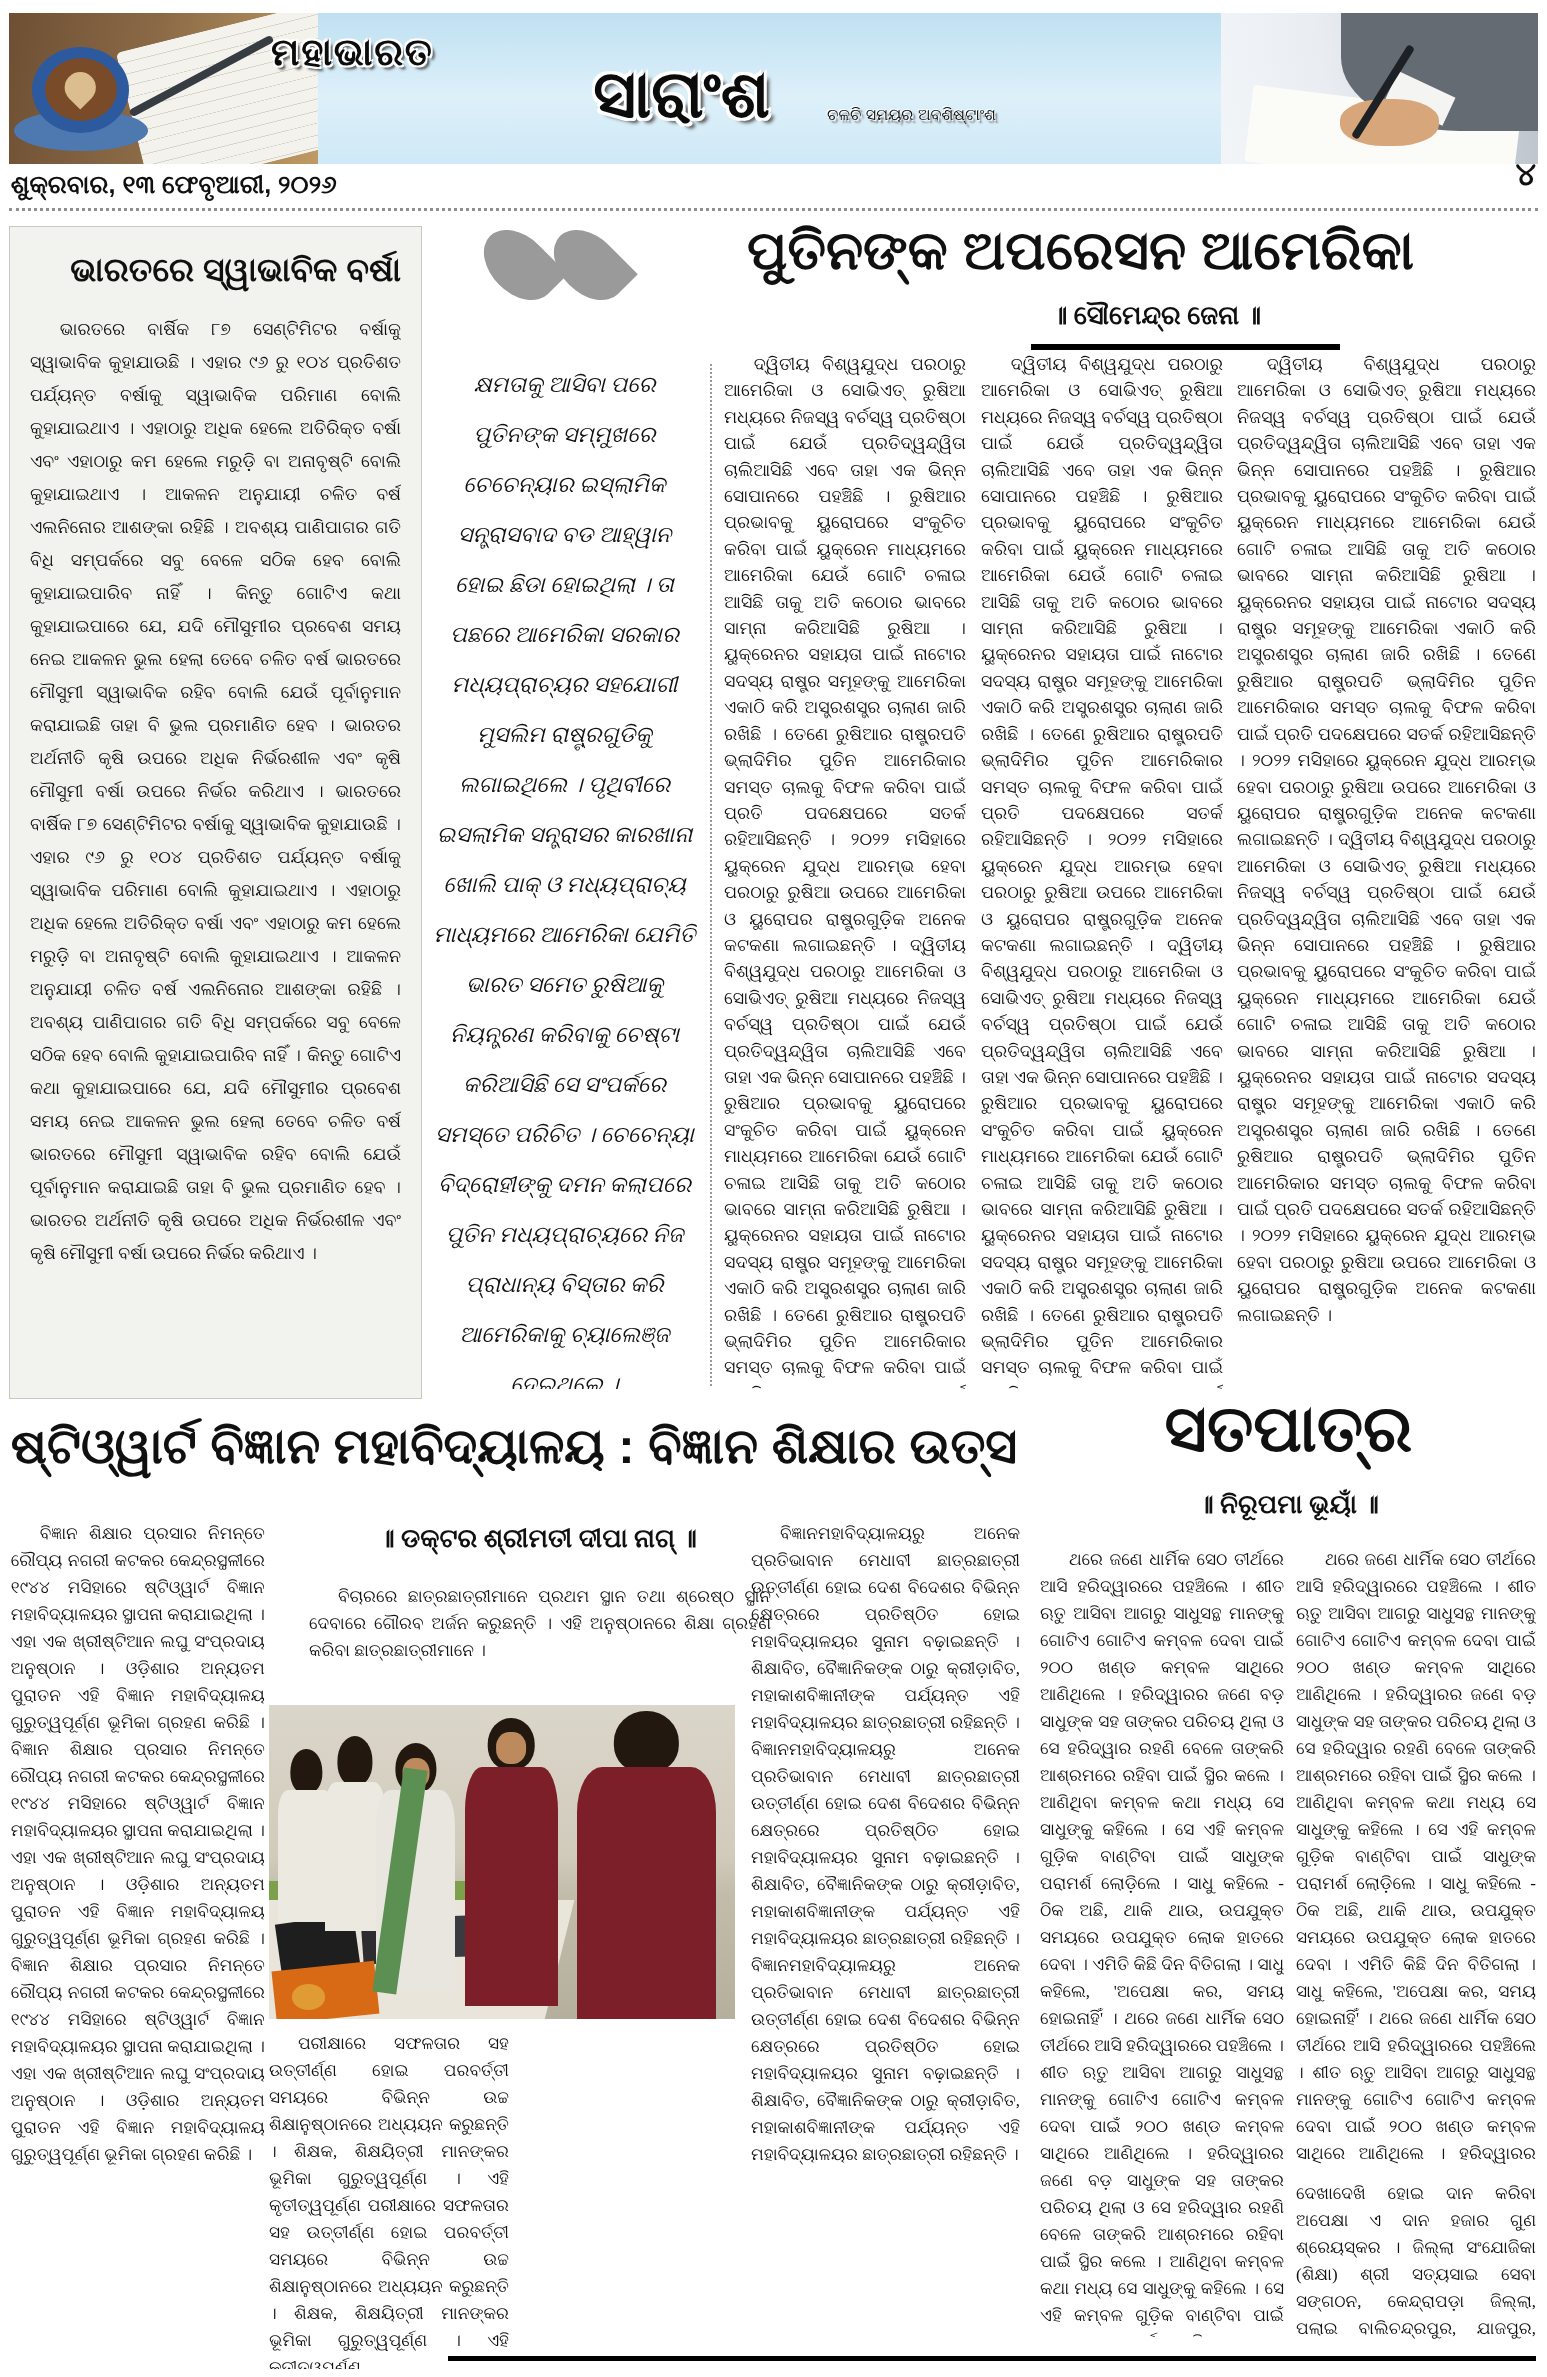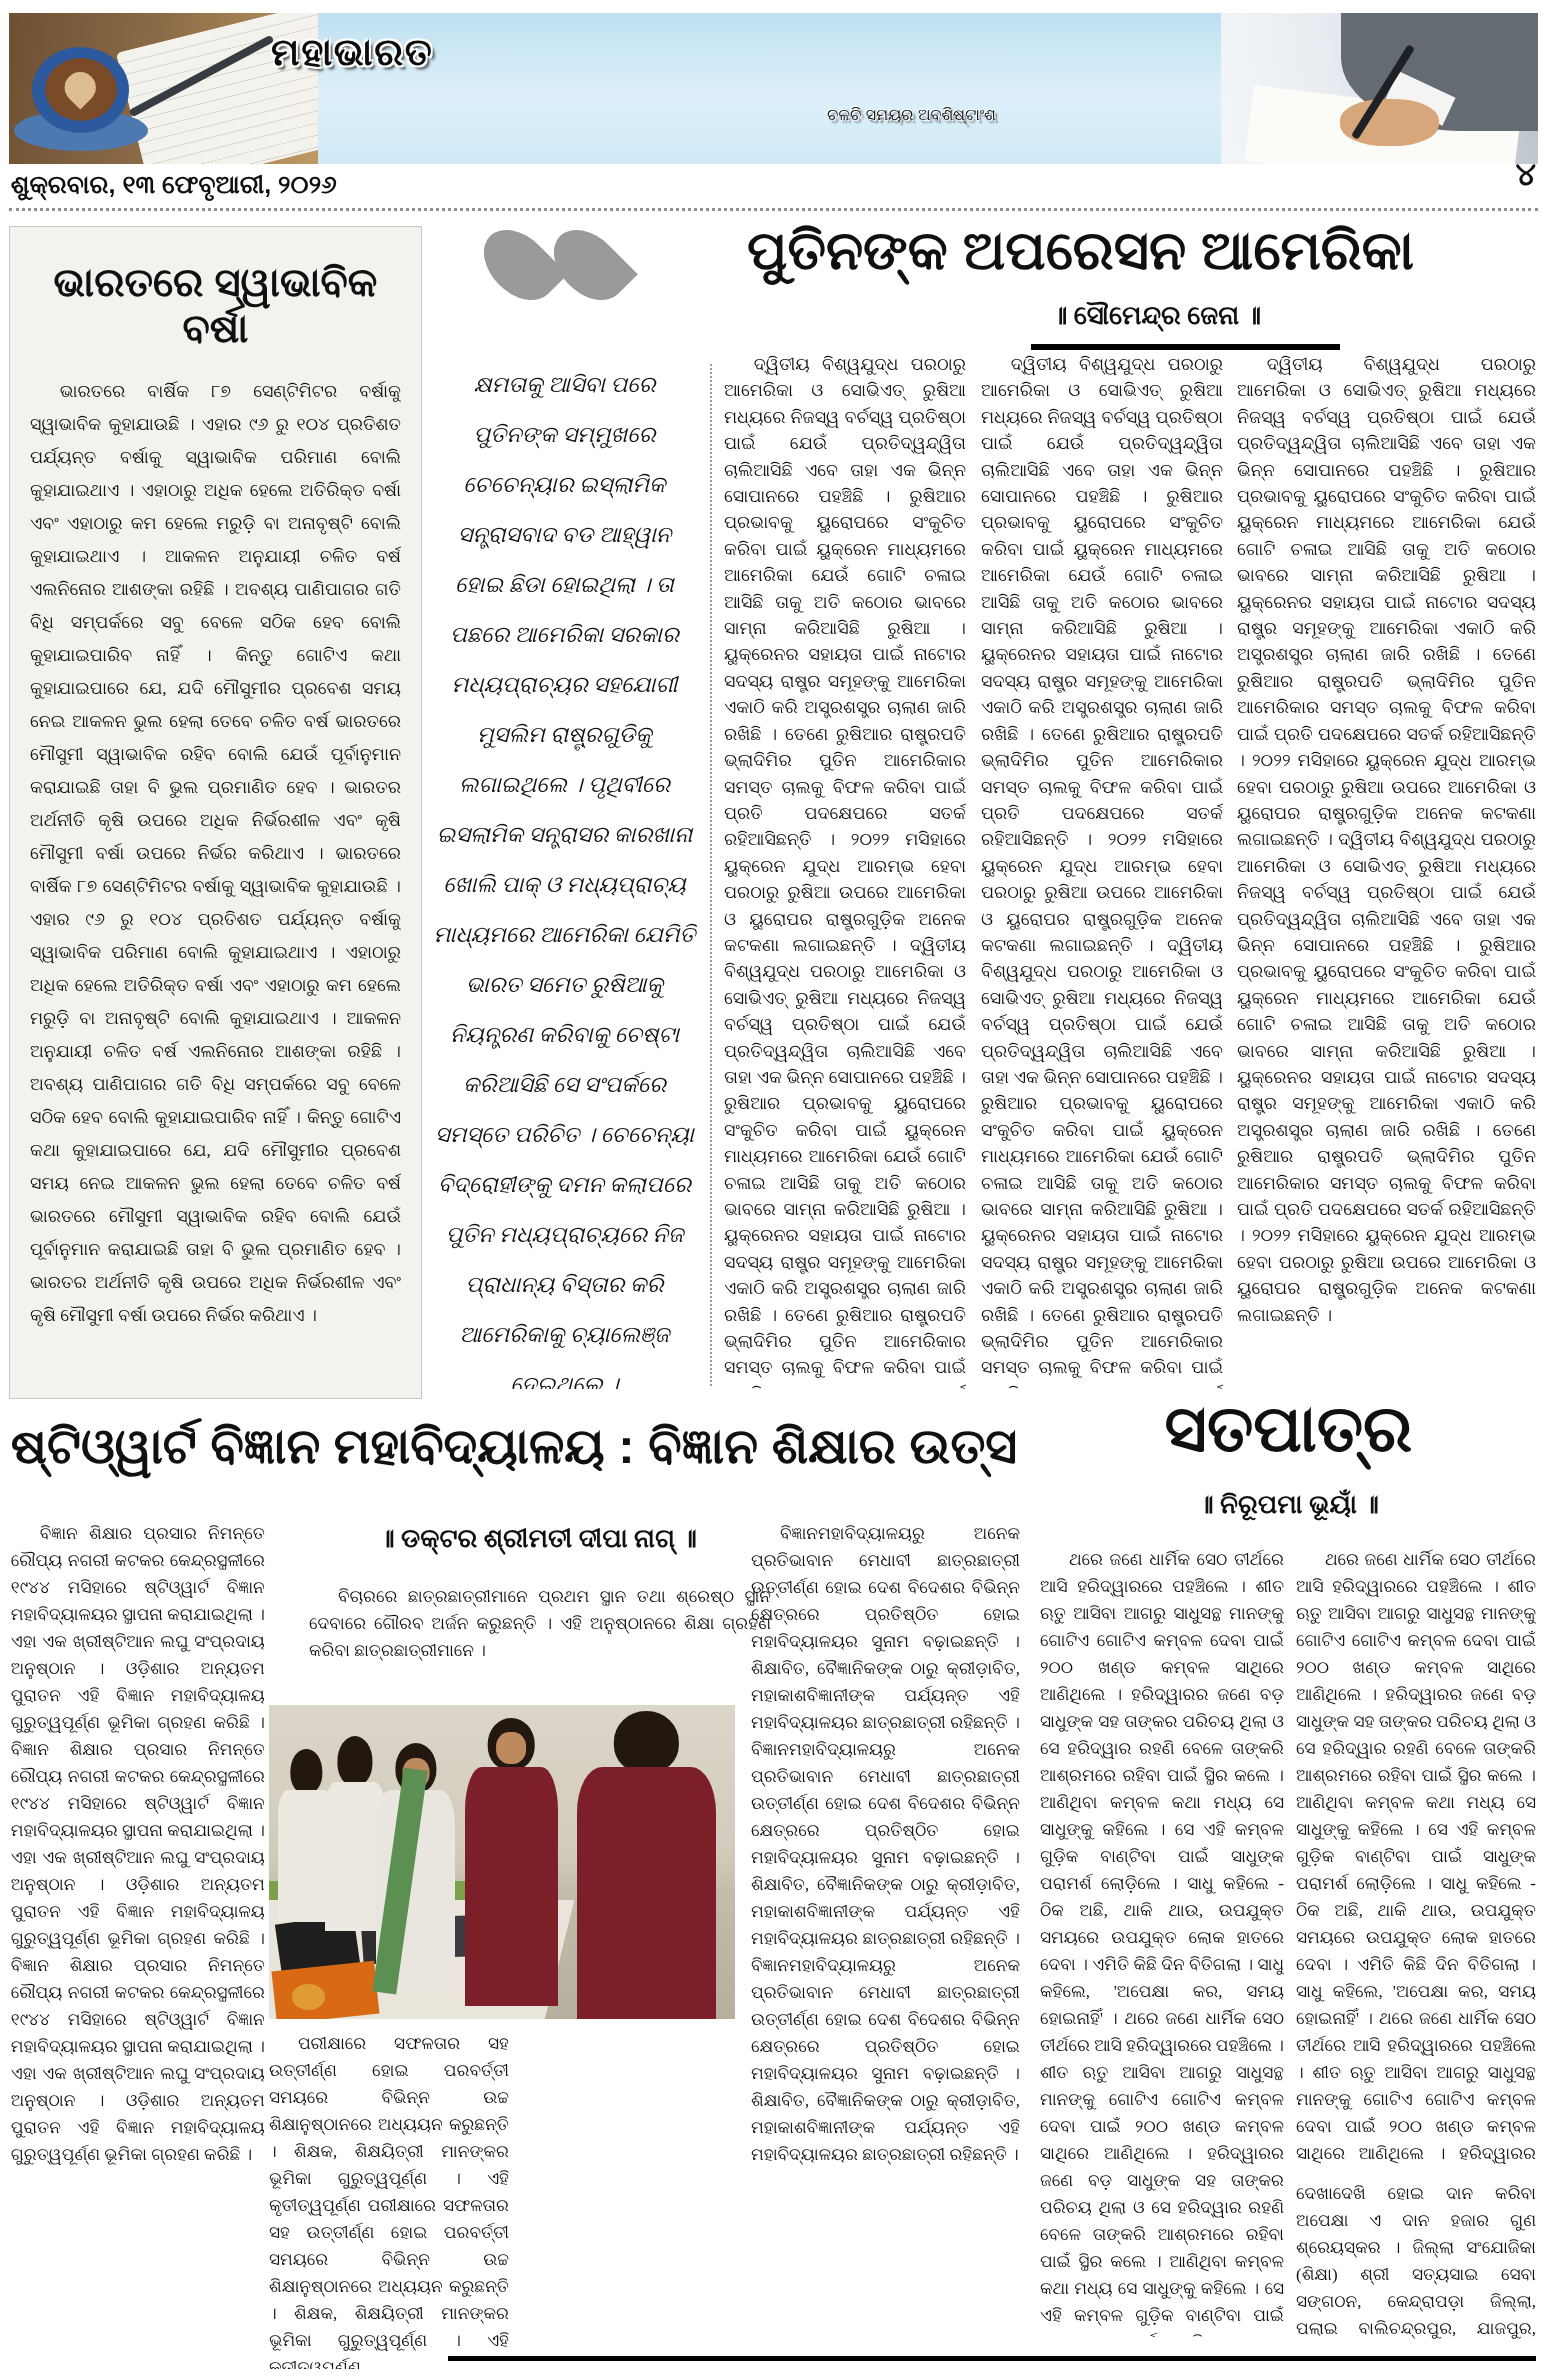--- a/index.html
+++ b/index.html
@@ -46,22 +46,22 @@
   .page-number{left:1470px;top:156px;width:66px;text-align:right;font-size:32px;font-weight:bold;
           font-family:"Liberation Sans",sans-serif;}
   .dotted-rule{left:9px;top:208px;width:1529px;height:0;border-top:3.6px dotted #8f8f8f;}
 
   
   .body-col{font-size:17.5px;line-height:26.4px;text-align:justify;overflow:hidden;text-indent:1.7em;}
 
   
   .rain-box{left:9px;top:226px;width:371px;height:1135px;background:#f2f2ee;border:1.8px solid #c8c8c3;
           padding:14.3px 20px 21.5px 20px;}
-  .rain-headline{font-family:"Liberation Sans",sans-serif;font-size:40px;font-weight:bold;text-align:center;
-          margin:19px 0 23px 0;}
+  .rain-headline{font-family:"Liberation Sans",sans-serif;font-size:33px;font-weight:bold;text-align:right;
+          margin:10px 0 23px 0;}
   .rain-body{font-size:17.5px;line-height:33px;text-align:justify;text-indent:1.7em;overflow:hidden;height:1031px;}
 
   
   .putin-headline{left:619px;top:219px;width:923px;text-align:center;font-family:"Liberation Sans",sans-serif;
           font-size:54px;font-weight:bold;white-space:nowrap;}
   .putin-byline{left:968px;top:301px;width:377px;text-align:center;font-size:26px;font-weight:bold;}
   .byline-rule{left:1031px;top:344px;width:309px;height:6.3px;background:#000;}
   .quote-mark{left:491px;top:224px;width:152px;height:134px;}
   .quote-blob{position:absolute;top:0;width:56px;height:82px;background:#9a9a9a;
           border-radius:0 70% 70% 70%;transform:rotate(135deg);}
@@ -128,20 +128,21 @@
       <div class="latte-heart"></div>
     </div>
     <div class="abs banner-right">
       <div class="paper"></div>
       <div class="sleeve"></div>
       <div class="cuff"></div>
       <div class="hand"></div>
       <div class="pen2"></div>
     </div>
     <div class="abs masthead-name">ମହାଭାରତ</div>
+    <div class="abs masthead-title">ସାରାଂଶ</div>
     <div class="abs masthead-tagline">ଚଳଚି ସମୟର ଅବଶିଷ୍ଟାଂଶ</div>
   </div>
 
   <div class="abs dateline">ଶୁକ୍ରବାର, ୧୩ ଫେବୃଆରୀ, ୨୦୨୬</div>
   <div class="abs page-number">୪</div>
   <div class="abs dotted-rule"></div>
 
   <div class="abs rain-box">
     <div class="rain-headline">ଭାରତରେ ସ୍ୱାଭାବିକ ବର୍ଷା</div>
     <div class="rain-body">ଭାରତରେ ବାର୍ଷିକ ୮୭ ସେଣ୍ଟିମିଟର ବର୍ଷାକୁ ସ୍ୱାଭାବିକ କୁହାଯାଉଛି । ଏହାର ୯୬ ରୁ ୧୦୪ ପ୍ରତିଶତ ପର୍ଯ୍ୟନ୍ତ ବର୍ଷାକୁ ସ୍ୱାଭାବିକ ପରିମାଣ ବୋଲି କୁହାଯାଇଥାଏ । ଏହାଠାରୁ ଅଧିକ ହେଲେ ଅତିରିକ୍ତ ବର୍ଷା ଏବଂ ଏହାଠାରୁ କମ ହେଲେ ମରୁଡ଼ି ବା ଅନାବୃଷ୍ଟି ବୋଲି କୁହାଯାଇଥାଏ । ଆକଳନ ଅନୁଯାୟୀ ଚଳିତ ବର୍ଷ ଏଲନିନୋର ଆଶଙ୍କା ରହିଛି । ଅବଶ୍ୟ ପାଣିପାଗର ଗତି ବିଧି ସମ୍ପର୍କରେ ସବୁ ବେଳେ ସଠିକ ହେବ ବୋଲି କୁହାଯାଇପାରିବ ନାହିଁ । କିନ୍ତୁ ଗୋଟିଏ କଥା କୁହାଯାଇପାରେ ଯେ, ଯଦି ମୌସୁମୀର ପ୍ରବେଶ ସମୟ ନେଇ ଆକଳନ ଭୁଲ ହେଲା ତେବେ ଚଳିତ ବର୍ଷ ଭାରତରେ ମୌସୁମୀ ସ୍ୱାଭାବିକ ରହିବ ବୋଲି ଯେଉଁ ପୂର୍ବାନୁମାନ କରାଯାଇଛି ତାହା ବି ଭୁଲ ପ୍ରମାଣିତ ହେବ । ଭାରତର ଅର୍ଥନୀତି କୃଷି ଉପରେ ଅଧିକ ନିର୍ଭରଶୀଳ ଏବଂ କୃଷି ମୌସୁମୀ ବର୍ଷା ଉପରେ ନିର୍ଭର କରିଥାଏ । ଭାରତରେ ବାର୍ଷିକ ୮୭ ସେଣ୍ଟିମିଟର ବର୍ଷାକୁ ସ୍ୱାଭାବିକ କୁହାଯାଉଛି । ଏହାର ୯୬ ରୁ ୧୦୪ ପ୍ରତିଶତ ପର୍ଯ୍ୟନ୍ତ ବର୍ଷାକୁ ସ୍ୱାଭାବିକ ପରିମାଣ ବୋଲି କୁହାଯାଇଥାଏ । ଏହାଠାରୁ ଅଧିକ ହେଲେ ଅତିରିକ୍ତ ବର୍ଷା ଏବଂ ଏହାଠାରୁ କମ ହେଲେ ମରୁଡ଼ି ବା ଅନାବୃଷ୍ଟି ବୋଲି କୁହାଯାଇଥାଏ । ଆକଳନ ଅନୁଯାୟୀ ଚଳିତ ବର୍ଷ ଏଲନିନୋର ଆଶଙ୍କା ରହିଛି । ଅବଶ୍ୟ ପାଣିପାଗର ଗତି ବିଧି ସମ୍ପର୍କରେ ସବୁ ବେଳେ ସଠିକ ହେବ ବୋଲି କୁହାଯାଇପାରିବ ନାହିଁ । କିନ୍ତୁ ଗୋଟିଏ କଥା କୁହାଯାଇପାରେ ଯେ, ଯଦି ମୌସୁମୀର ପ୍ରବେଶ ସମୟ ନେଇ ଆକଳନ ଭୁଲ ହେଲା ତେବେ ଚଳିତ ବର୍ଷ ଭାରତରେ ମୌସୁମୀ ସ୍ୱାଭାବିକ ରହିବ ବୋଲି ଯେଉଁ ପୂର୍ବାନୁମାନ କରାଯାଇଛି ତାହା ବି ଭୁଲ ପ୍ରମାଣିତ ହେବ । ଭାରତର ଅର୍ଥନୀତି କୃଷି ଉପରେ ଅଧିକ ନିର୍ଭରଶୀଳ ଏବଂ କୃଷି ମୌସୁମୀ ବର୍ଷା ଉପରେ ନିର୍ଭର କରିଥାଏ ।</div>

